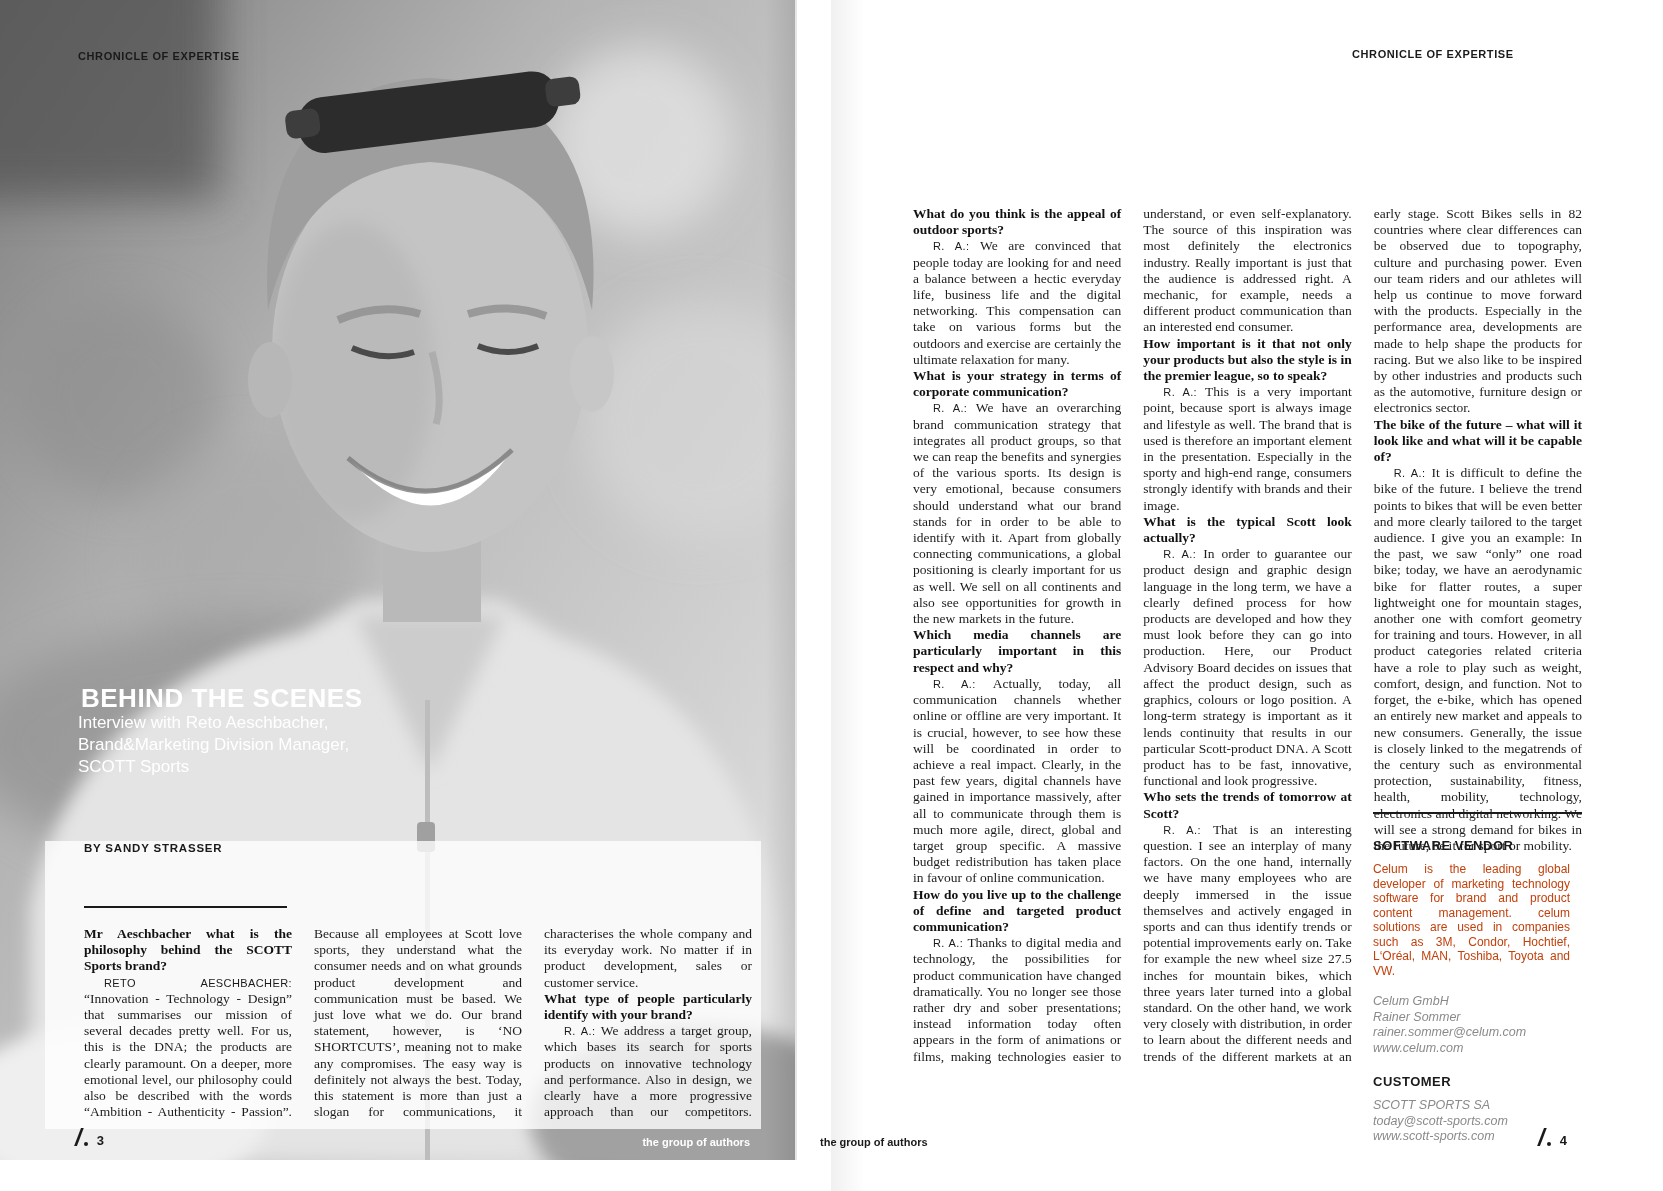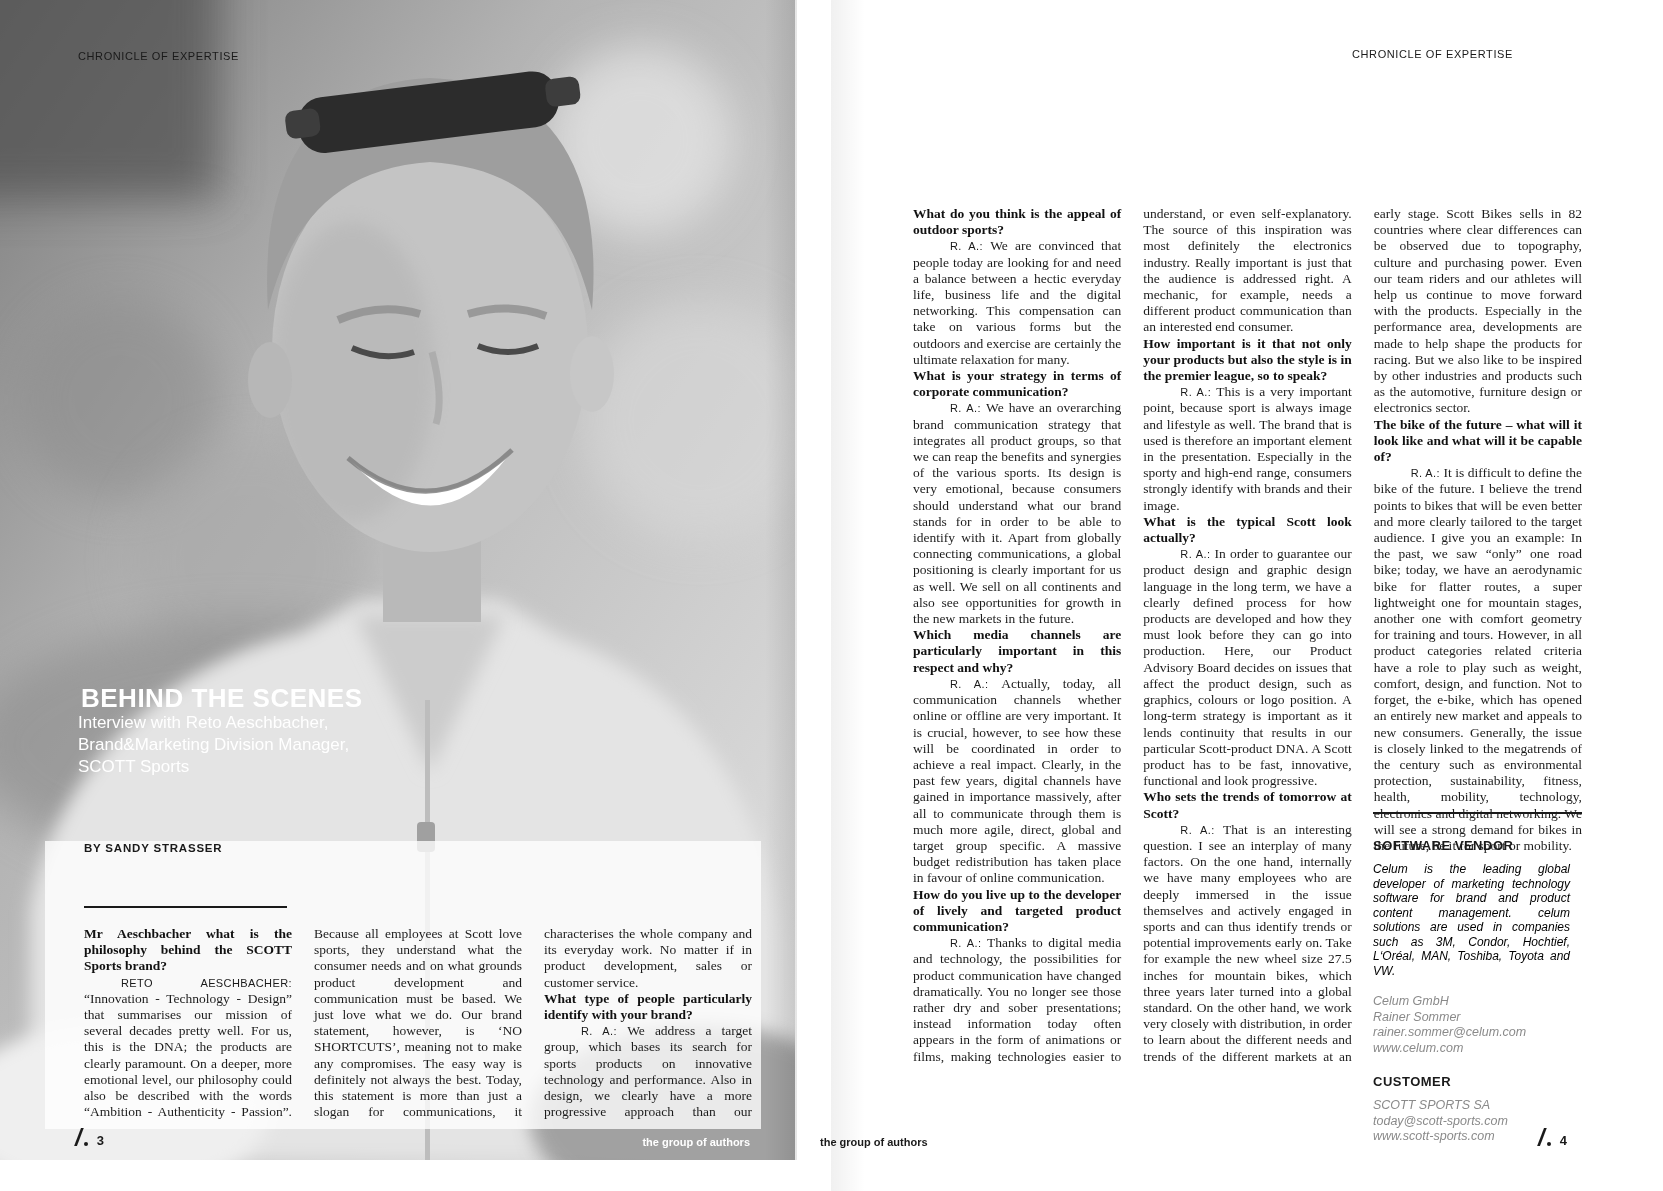--- a/index.html
+++ b/index.html
@@ -9,21 +9,21 @@
     font-family:"Liberation Sans",sans-serif;color:#1a1a1a;
   }
   
   .photo{position:absolute;left:0;top:0;width:795px;height:1160px;overflow:hidden;}
   .photo svg{display:block;}
   .gutter-shadow-left{position:absolute;left:765px;top:0;width:32px;height:1160px;
     background:linear-gradient(to right,rgba(0,0,0,0),rgba(0,0,0,0.10));pointer-events:none;}
   .gutter-shadow-right{position:absolute;left:831px;top:0;width:34px;height:1191px;
     background:linear-gradient(to right,rgba(0,0,0,0.06),rgba(0,0,0,0));pointer-events:none;}
   
-  .kicker{position:absolute;font-size:11px;font-weight:normal;letter-spacing:.6px;color:#1a1a1a;}
+  .kicker{position:absolute;font-size:11px;font-weight:bold;letter-spacing:.6px;color:#1a1a1a;}
   .kicker.left{left:78px;top:50px;}
   .kicker.right{left:1352px;top:48px;}
   
   .title{position:absolute;left:78px;top:680px;color:#ffffff;font-size:26px;font-weight:bold;
     letter-spacing:.5px;margin:3px;}
   .subtitle{position:absolute;left:78px;top:712px;color:#ffffff;font-size:17px;line-height:22px;
     white-space:pre-line;margin:0;font-weight:normal;}
   
   .overlay-panel{position:absolute;left:45px;top:841px;width:716px;height:288px;
     background:rgba(255,255,255,0.78);}
@@ -35,26 +35,26 @@
     position:absolute;
     font-family:"Liberation Serif",serif;font-size:13.5px;line-height:16.2px;
     text-align:justify;color:#1c1c1c;
     column-gap:22px;column-count:3;column-fill:auto;overflow:hidden;
   }
   .left-cols{left:84px;top:926px;width:668px;height:210px;}
   .right-cols{left:913px;top:206px;width:669px;height:860px;}
   .body-cols p{margin:0;}
   .body-cols p.q{font-weight:bold;color:#111;}
   .body-cols p.a{text-indent:20px;}
-  .prefix{font-family:"Liberation Sans",sans-serif;font-size:11px;letter-spacing:.4px;color:#1a1a1a;margin-left:17px;}
+  .prefix{font-family:"Liberation Sans",sans-serif;font-size:11px;letter-spacing:.4px;color:#1a1a1a;}
   
   .sidebar{position:absolute;left:1373px;top:812px;width:209px;}
   .sidebar-rule{height:2px;background:#1a1a1a;margin:0 0 24px 0;border:none;}
   .sidebar h3{font-size:13px;font-weight:bold;letter-spacing:.5px;margin:0 0 9px 0;color:#1a1a1a;}
-  .sb-text{font-style:italic;color:#000000;font-size:12px;line-height:14.5px;
+  .sb-text{color:#c2410c;font-size:12px;line-height:14.5px;
     text-align:justify;margin:0 12px 16px 0;}
   .sb-contact{font-style:italic;color:#8a8a8a;font-size:12.5px;line-height:15.5px;margin:0 0 18px 0;}
   
   .footer-logo{position:absolute;display:flex;align-items:flex-end;gap:9px;}
   .footer-logo .slash{font-size:24px;font-weight:bold;font-style:italic;line-height:20px;color:#1a1a1a;}
   .footer-logo .dot{width:4px;height:4px;border-radius:50%;background:#1a1a1a;margin-bottom:2px;margin-left:-7px;}
   .footer-logo .pagenum{font-size:13px;font-weight:bold;line-height:14px;color:#1a1a1a;}
   .footer-logo.fl-left{left:75px;top:1128px;}
   .footer-logo.fl-right{left:1538px;top:1128px;}
   .footer-label{position:absolute;font-size:11px;font-weight:bold;top:1136px;}
@@ -156,21 +156,21 @@
 
   <div class="kicker right">CHRONICLE OF EXPERTISE</div>
 
   <div class="body-cols right-cols" id="right-cols">
       <p class="q">What do you think is the appeal of outdoor sports?</p>
       <p class="a"><span class="prefix">R. A.: </span>We are convinced that people today are looking for and need a balance between a hectic everyday life, business life and the digital networking. This compensation can take on various forms but the outdoors and exercise are certainly the ultimate relaxation for many.</p>
       <p class="q">What is your strategy in terms of corporate communication?</p>
       <p class="a"><span class="prefix">R. A.: </span>We have an overarching brand communication strategy that integrates all product groups, so that we can reap the benefits and synergies of the various sports. Its design is very emotional, because consumers should understand what our brand stands for in order to be able to identify with it. Apart from globally connecting communications, a global positioning is clearly important for us as well. We sell on all continents and also see opportunities for growth in the new markets in the future.</p>
       <p class="q">Which media channels are particularly important in this respect and why?</p>
       <p class="a"><span class="prefix">R. A.: </span>Actually, today, all communication channels whether online or offline are very important. It is crucial, however, to see how these will be coordinated in order to achieve a real impact. Clearly, in the past few years, digital channels have gained in importance massively, after all to communicate through them is much more agile, direct, global and target group specific. A massive budget redistribution has taken place in favour of online communication.</p>
-      <p class="q">How do you live up to the developer of lively and targeted product communication?</p>
+      <p class="q">How do you live up to the challenge of define and targeted product communication?</p>
       <p class="a"><span class="prefix">R. A.: </span>Thanks to digital media and technology, the possibilities for product communication have changed dramatically. You no longer see those rather dry and sober presentations; instead information today often appears in the form of animations or films, making technologies easier to understand, or even self-explanatory. The source of this inspiration was most definitely the electronics industry. Really important is just that the audience is addressed right. A mechanic, for example, needs a different product communication than an interested end consumer.</p>
       <p class="q">How important is it that not only your products but also the style is in the premier league, so to speak?</p>
       <p class="a"><span class="prefix">R. A.: </span>This is a very important point, because sport is always image and lifestyle as well. The brand that is used is therefore an important element in the presentation. Especially in the sporty and high-end range, consumers strongly identify with brands and their image.</p>
       <p class="q">What is the typical Scott look actually?</p>
       <p class="a"><span class="prefix">R. A.: </span>In order to guarantee our product design and graphic design language in the long term, we have a clearly defined process for how products are developed and how they must look before they can go into production. Here, our Product Advisory Board decides on issues that affect the product design, such as graphics, colours or logo position. A long-term strategy is important as it lends continuity that results in our particular Scott-product DNA. A Scott product has to be fast, innovative, functional and look progressive.</p>
       <p class="q">Who sets the trends of tomorrow at Scott?</p>
       <p class="a"><span class="prefix">R. A.: </span>That is an interesting question. I see an interplay of many factors. On the one hand, internally we have many employees who are deeply immersed in the issue themselves and actively engaged in sports and can thus identify trends or potential improvements early on. Take for example the new wheel size 27.5 inches for mountain bikes, which three years later turned into a global standard. On the other hand, we work very closely with distribution, in order to learn about the different needs and trends of the different markets at an early stage. Scott Bikes sells in 82 countries where clear differences can be observed due to topography, culture and purchasing power. Even our team riders and our athletes will help us continue to move forward with the products. Especially in the performance area, developments are made to help shape the products for racing. But we also like to be inspired by other industries and products such as the automotive, furniture design or electronics sector.</p>
       <p class="q">The bike of the future – what will it look like and what will it be capable of?</p>
       <p class="a"><span class="prefix">R. A.: </span>It is difficult to define the bike of the future. I believe the trend points to bikes that will be even better and more clearly tailored to the target audience. I give you an example: In the past, we saw “only” one road bike; today, we have an aerodynamic bike for flatter routes, a super lightweight one for mountain stages, another one with comfort geometry for training and tours. However, in all product categories related criteria have a role to play such as weight, comfort, design, and function. Not to forget, the e-bike, which has opened an entirely new market and appeals to new consumers. Generally, the issue is closely linked to the megatrends of the century such as environmental protection, sustainability, fitness, health, mobility, technology, electronics and digital networking. We will see a strong demand for bikes in the future, be it for sport or mobility.</p>
     </div>

